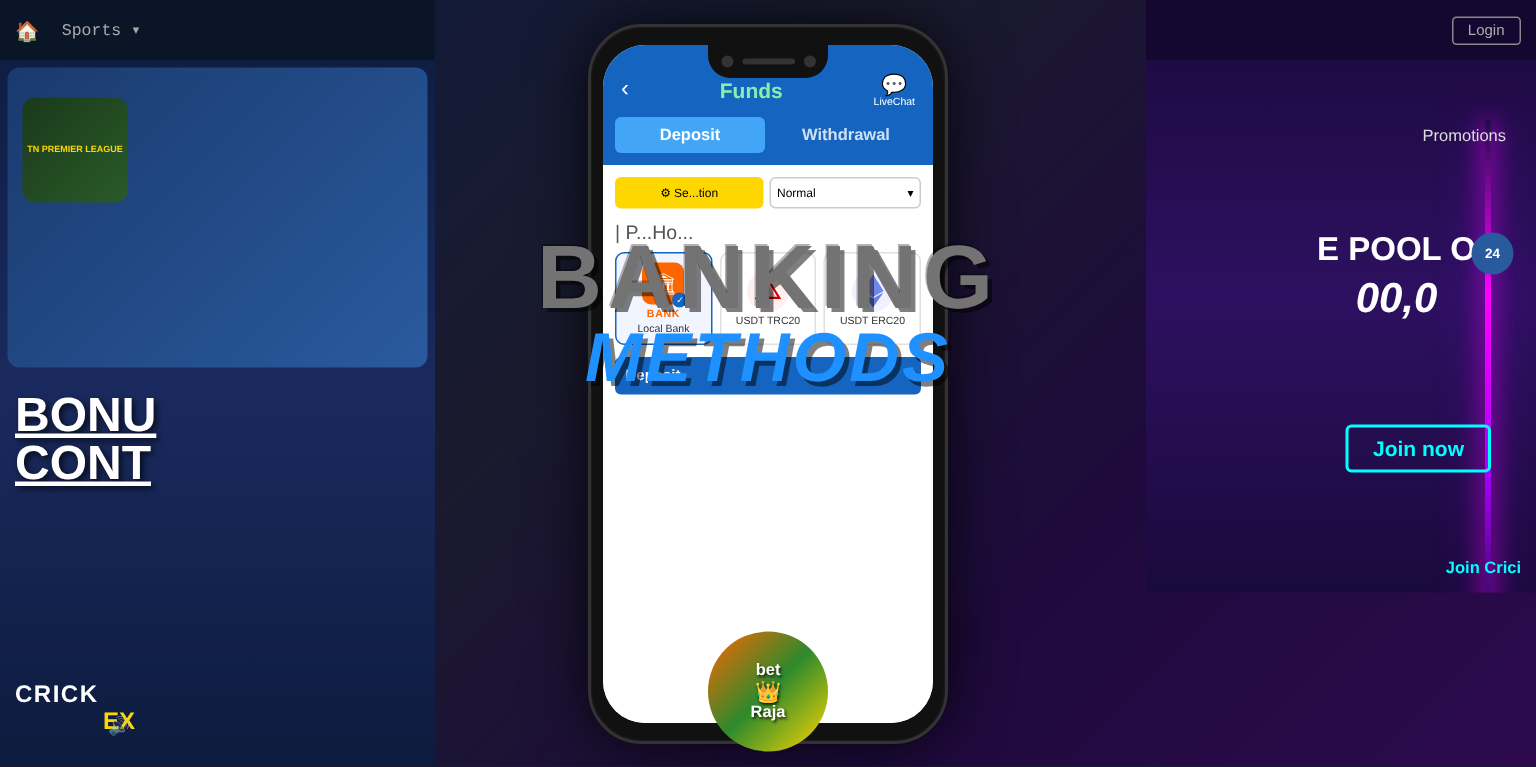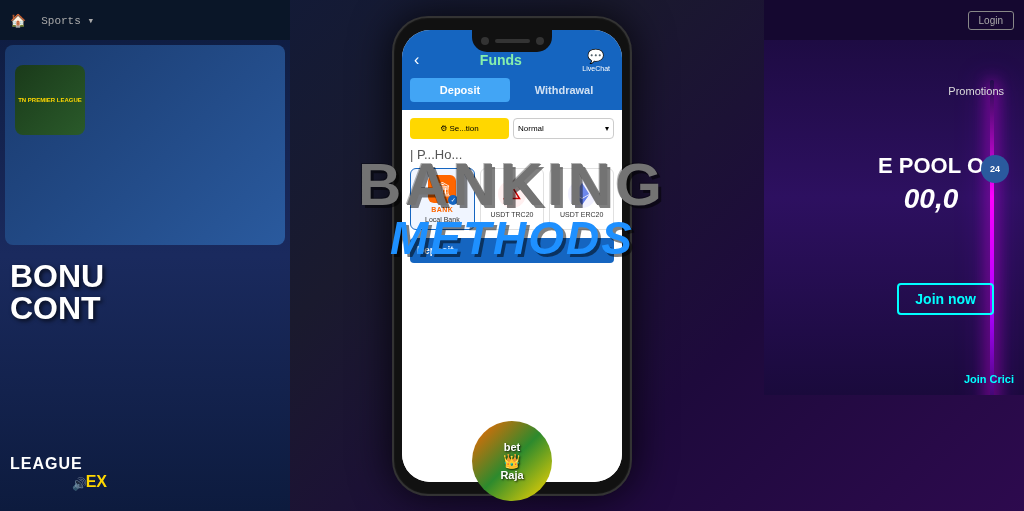--- a/index.html
+++ b/index.html
@@ -553,24 +553,24 @@
     </div>
     <div class="bg-left-banner">
       <div class="tn-league-badge">
         <span style="font-size:6px;color:#ffd700;font-weight:bold;line-height:1.1;">TN
 PREMIER
 LEAGUE</span>
       </div>
 
     </div>
     <div style="padding:10px 10px 0;">
-      <div style="font-size:32px;font-weight:900;color:white;text-shadow:2px 2px 4px rgba(0,0,0,0.7);line-height:1.0;">BONU<br>CONT</div>
+      <div style="font-size:32px;font-weight:900;color:white;text-shadow:2px 2px 4px rgba(0,0,0,0.7);line-height:1.0;text-decoration:underline;">BONU<br>CONT</div>
     </div>
     <div style="position:absolute;bottom:20px;left:10px;display:flex;align-items:center;gap:3px;">
-      <span style="font-size:16px;font-weight:900;color:white;letter-spacing:1px;">LEAGUE</span>
+      <span style="font-size:16px;font-weight:900;color:white;letter-spacing:1px;">CRICK</span>
         <span style="font-size:16px;font-weight:900;color:#ffd700;margin-top:36px;">EX</span>
     </div>
     <div style="position:absolute;bottom:20px;left:72px;color:white;opacity:0.6;font-size:12px;">🔊</div>
   </div>
 
   <div class="bg-right">
     <div class="bg-right-nav">
       <div class="login-btn">Login</div>
     </div>
     <div class="neon-line"></div>

